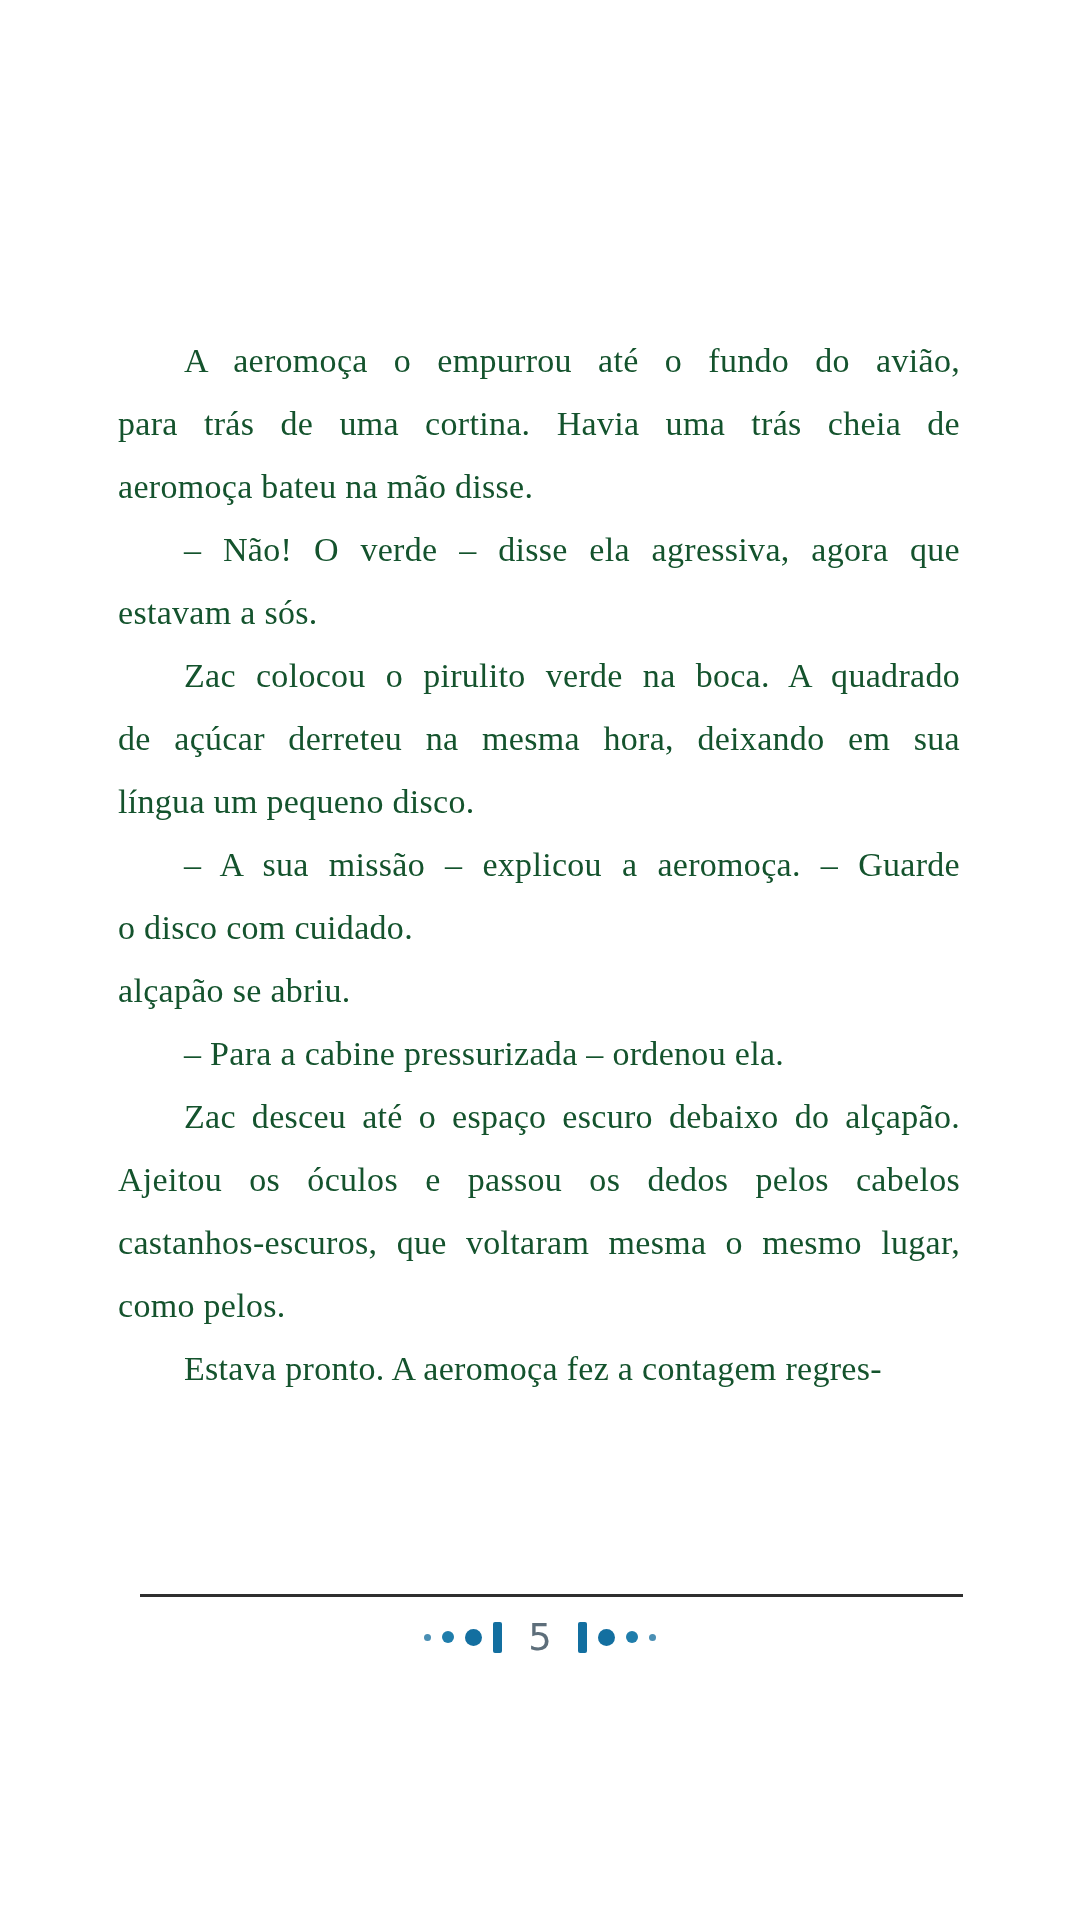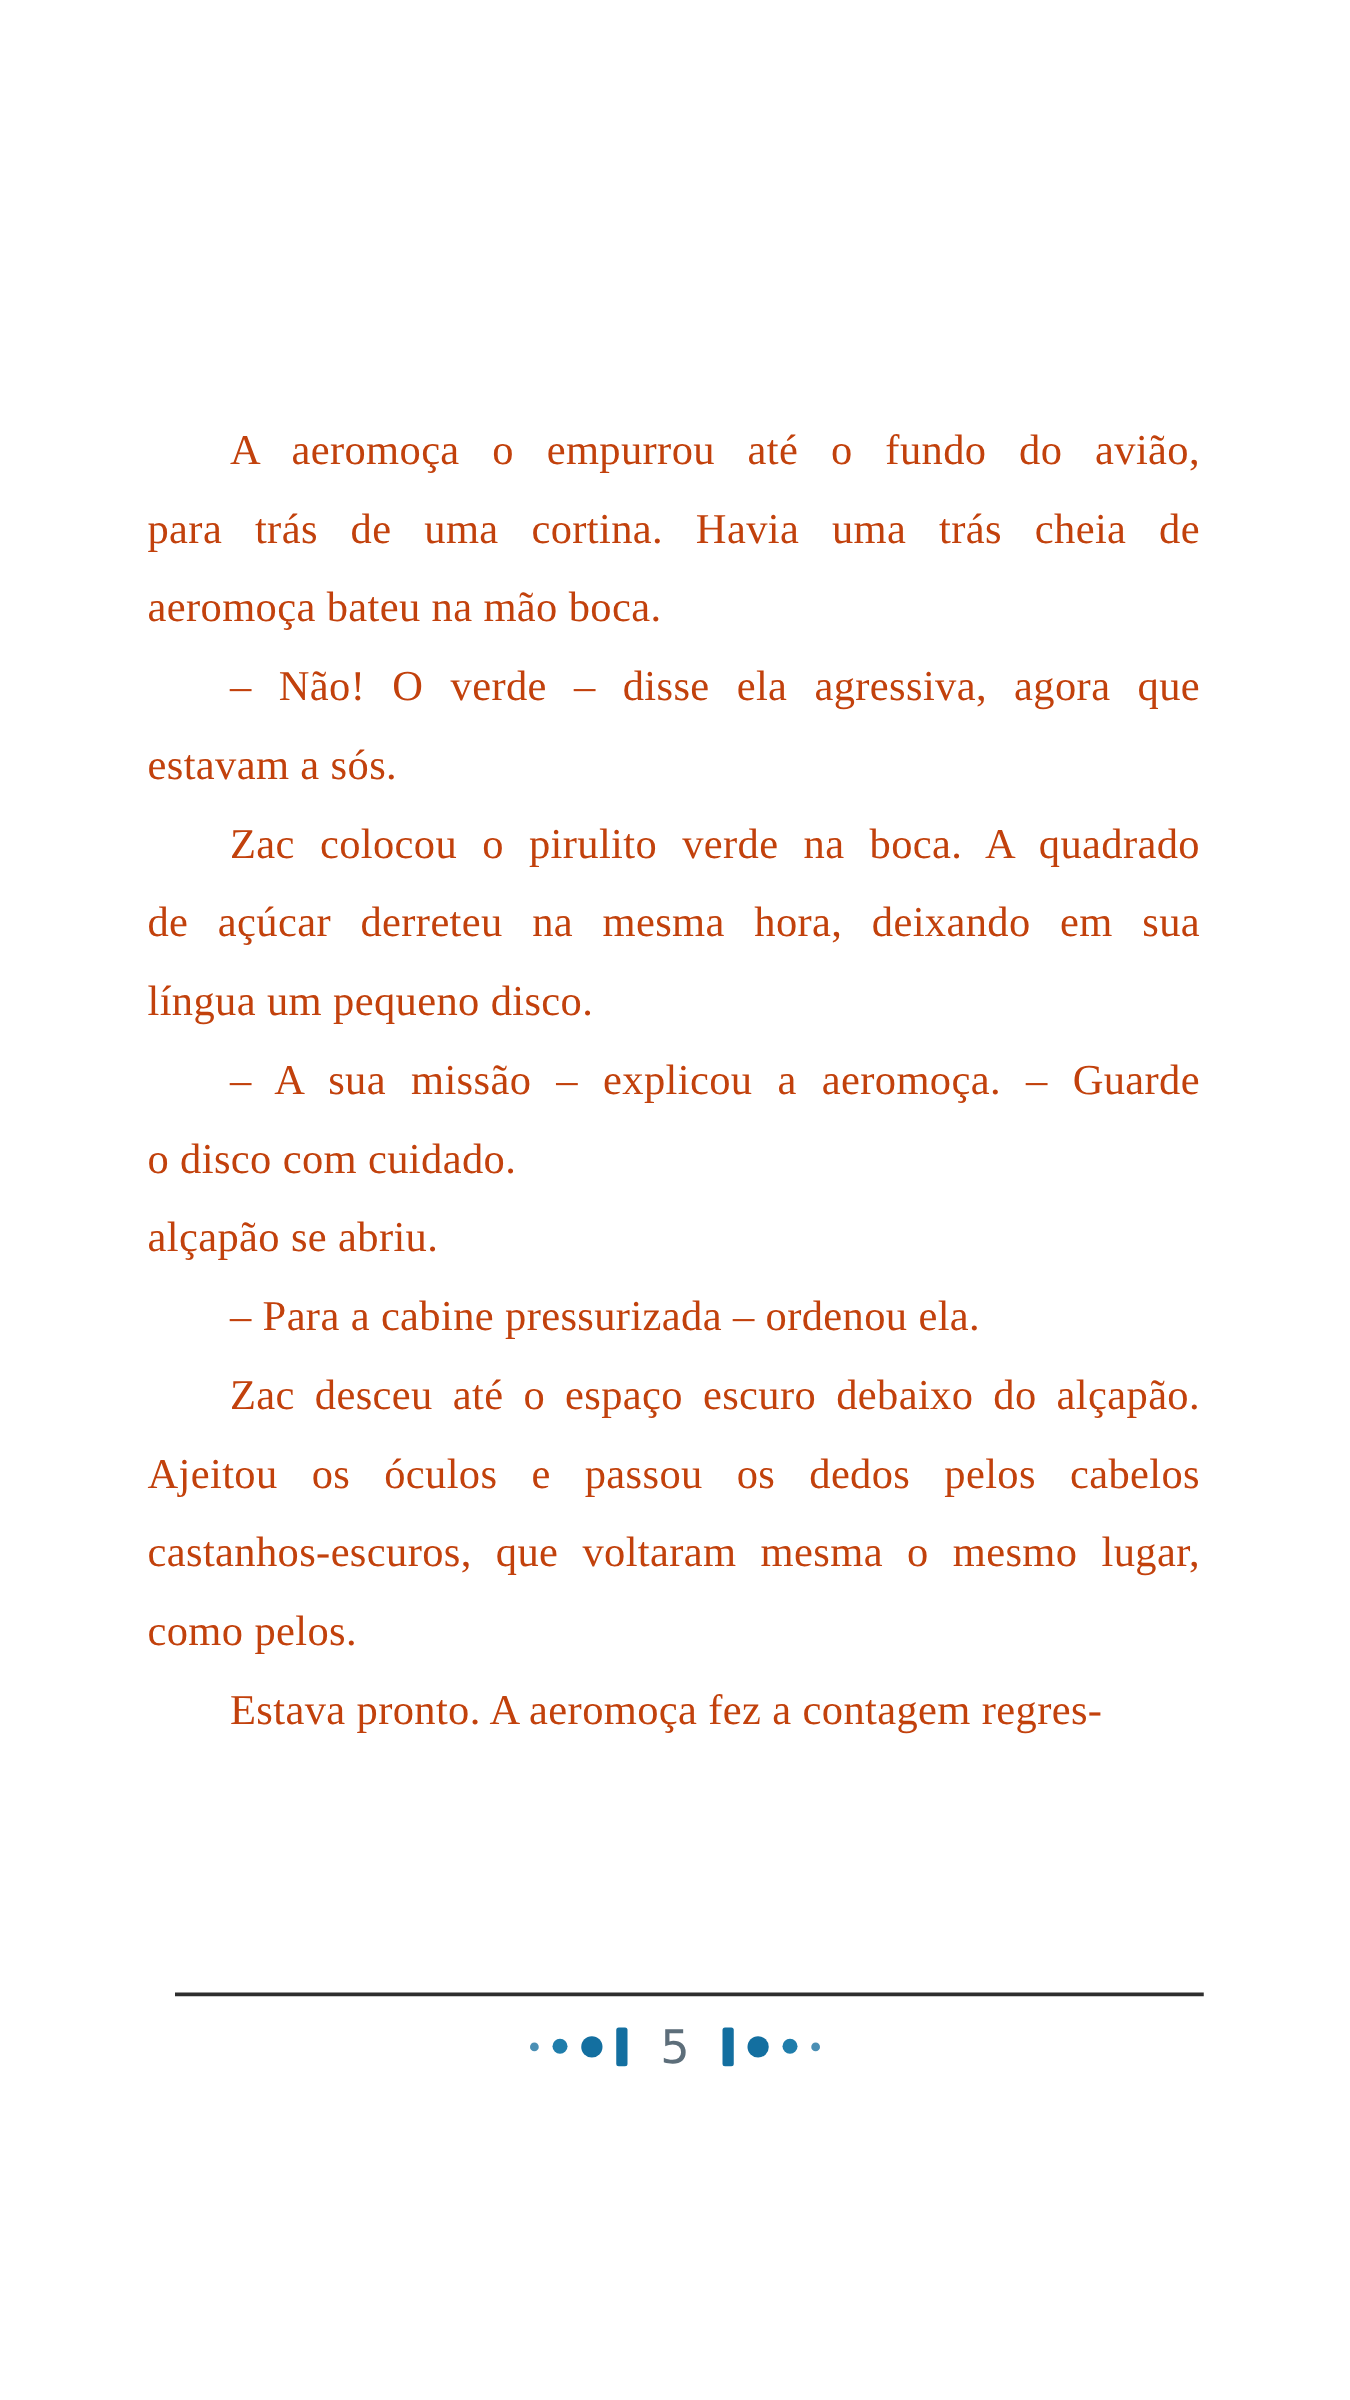--- a/index.html
+++ b/index.html
@@ -19,21 +19,21 @@
     inset: 0;
     background: #ffffff;
   }
   
   .text-block {
     position: absolute;
     left: 118px;
     top: 329px;
     width: 842px;
     font-size: 34px;
-    color: #c2410c;
+    color: #14532d;
     letter-spacing: 0.3px;
   }
   .line {
     height: 63px;
     line-height: 63px;
     white-space: nowrap;        
     text-align: justify;
     text-align-last: justify;   
   }
   .line.last {
@@ -92,21 +92,21 @@
   }
 </style>
 </head>
 <body>
 
 <div class="page">
 
   <main class="text-block" id="paragraphs">
       <div class="line first">A aeromoça o empurrou até o fundo do avião,</div>
       <div class="line">para trás de uma cortina. Havia uma trás cheia de</div>
-      <div class="line last">aeromoça bateu na mão boca.</div>
+      <div class="line last">aeromoça bateu na mão disse.</div>
       <div class="line first">– Não! O verde – disse ela agressiva, agora que</div>
       <div class="line last">estavam a sós.</div>
       <div class="line first">Zac colocou o pirulito verde na boca. A quadrado</div>
       <div class="line">de açúcar derreteu na mesma hora, deixando em sua</div>
       <div class="line last">língua um pequeno disco.</div>
       <div class="line first">– A sua missão – explicou a aeromoça. – Guarde</div>
       <div class="line last">o disco com cuidado.</div>
       <div class="line last">alçapão se abriu.</div>
       <div class="line first last">– Para a cabine pressurizada – ordenou ela.</div>
       <div class="line first">Zac desceu até o espaço escuro debaixo do alçapão.</div>

